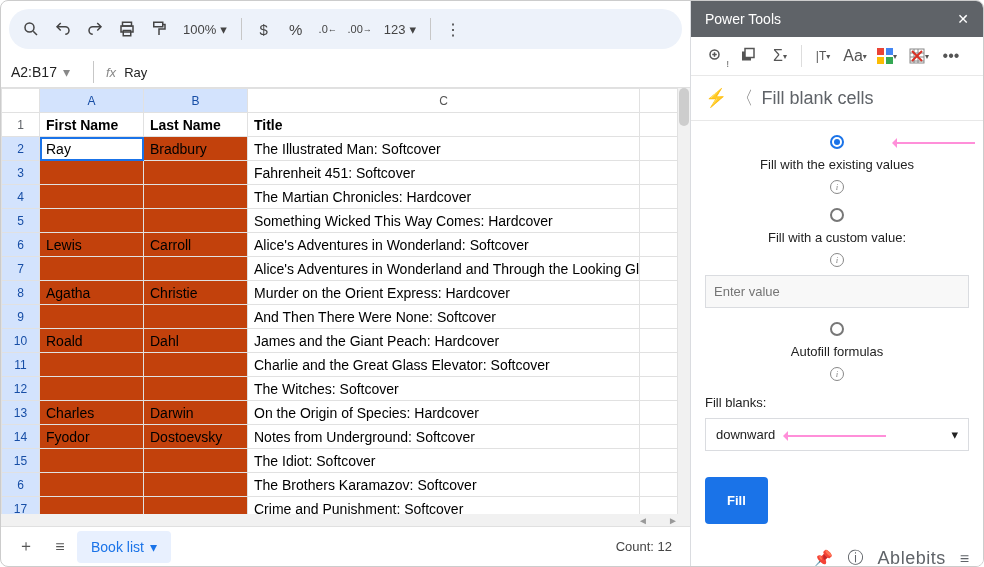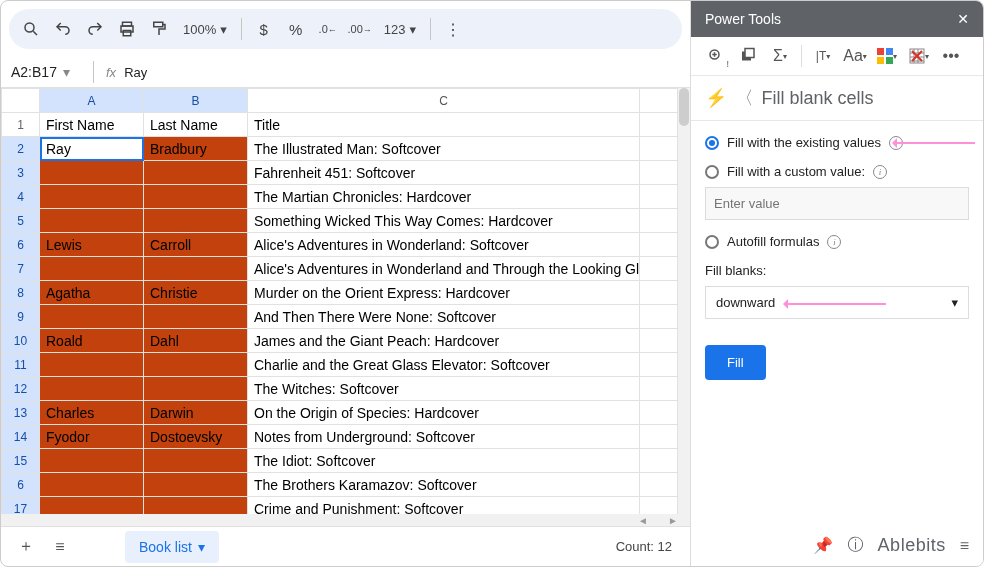--- a/index.html
+++ b/index.html
@@ -21,53 +21,53 @@
 .fval { font-size: 13px; color: #222; }
 
 
 .grid-wrap { flex: 1; overflow: hidden; position: relative; display: flex; }
 .grid { border-collapse: collapse; table-layout: fixed; width: 676px; }
 .grid th, .grid td { border: 1px solid #e1e1e1; font-size: 14px; height: 24px; padding: 0 6px; text-align: left; white-space: nowrap; overflow: hidden; }
 .grid th { background: #fff; font-weight: normal; color: #555; text-align: center; font-size: 12px; }
 .grid .rownum { width: 38px; text-align: center; color: #5f6368; font-size: 12px; background: #fff; }
 .grid thead th.colA, .grid thead th.colB { background: #d3e3fd; color: #174ea6; }
 .grid td.sel { background: #c2410c; }
-.grid td.hdr { font-weight: normal; }
+.grid td.hdr { font-weight: bold; }
 .grid .active { outline: 2px solid #1a73e8; outline-offset: -2px; background: #fff !important; }
 .grid .rownum.sel { background: #d3e3fd; color: #174ea6; }
 .col-spacer { background:#fff; }
 .vscroll { width: 12px; background: #f1f1f1; position: relative; }
 .vscroll-thumb { position: absolute; left: 1px; width: 10px; top: 0; height: 38px; background: #cdcdcd; border-radius: 5px; }
 .hscroll { height: 12px; background: #f1f1f1; display: flex; align-items: center; justify-content: flex-end; padding-right: 12px; }
 .hscroll-track { width: 40px; height: 10px; display:flex; align-items:center; justify-content:space-between;}
 .hscroll-arrow { font-size: 10px; color: #999;}
 
 
 .sheettabs { display: flex; align-items: center; height: 40px; border-top: 1px solid #e0e0e0; padding: 0 8px; }
 .sheettab-btn { width: 34px; height: 30px; display: flex; align-items: center; justify-content: center; color: #555; cursor: pointer; }
-.sheettab { padding: 8px 14px; font-size: 14px; color: #1a73e8; font-weight: 500; border-radius: 4px; display:flex; align-items:center; gap:6px; background:#e8f0fe;margin-left:48px;}
+.sheettab { padding: 8px 14px; font-size: 14px; color: #1a73e8; font-weight: 500; border-radius: 4px; display:flex; align-items:center; gap:6px; background:#e8f0fe;}
 .count { margin-left: auto; font-size: 13px; color: #444; padding-right: 10px; }
 
 
 .panel { width: 294px; background: #fff; border-left: 1px solid #dadce0; display: flex; flex-direction: column; }
 .panel-title { background: #5f6368; color: #fff; font-size: 14px; padding: 10px 14px; display: flex; align-items: center; justify-content: space-between; }
 .panel-tools { display: flex; align-items: center; gap: 6px; padding: 6px 12px; border-bottom: 1px solid #e8e8e8; color: #555;}
 .pt-btn { width: 26px; height: 26px; display: flex; align-items: center; justify-content: center; cursor: pointer; position: relative;}
 .pt-sep { width:1px; height:22px; background:#ddd; margin: 0 2px;}
 .panel-head { display: flex; align-items: center; gap: 8px; padding: 10px 14px; font-size: 18px; color: #5f6368; border-bottom: 1px solid #e8e8e8;}
 .panel-body { padding: 14px; font-size: 13px; color: #222; }
-.radio-row { display: flex; align-items: center; gap: 8px; margin-bottom: 14px; position: relative;}
+.radio-row { display: flex; align-items: center; gap: 8px; margin-bottom: 14px; position: relative; flex-direction: column;}
 .radio { width: 14px; height: 14px; border-radius: 50%; border: 2px solid #777; display:inline-block; position: relative; cursor:pointer;}
 .radio.checked { border-color: #1a73e8; }
 .radio.checked::after { content:''; position:absolute; inset: 2px; background:#1a73e8; border-radius:50%; }
 .info-ic { width: 14px; height: 14px; border: 1.3px solid #888; border-radius: 50%; display:inline-flex; align-items:center; justify-content:center; font-size:9px; color:#888; font-family: serif; font-style: italic;}
 .txt-input { width: 100%; border: 1px solid #dadce0; padding: 8px; font-size: 13px; color: #888; margin: -6px 0 14px 0; background:#f8f8f8;}
 .label { margin-bottom: 8px; }
 .select { border: 1px solid #dadce0; padding: 8px 10px; display: flex; align-items: center; justify-content: space-between; cursor: pointer; }
-.fill-btn { margin-top: 26px; background: #1a73e8; color: #fff; border: none; padding: 10px 22px; font-size: 13px; border-radius: 4px; cursor: pointer; }
+.fill-btn { margin-top: 26px; background: #1a73e8; color: #fff; border: none; padding: 16px 22px; font-size: 13px; border-radius: 4px; cursor: pointer; font-weight: bold; }
 .arrow-pink { position: absolute; height: 2px; background: #ff8fd9; }
 .arrow-pink::before { content: ''; position: absolute; left: -8px; top: -4px; border: 5px solid transparent; border-right-color: #ff8fd9; }
 .panel-footer { margin-top: auto; display:flex; align-items:center; justify-content:flex-end; gap:14px; padding: 10px 14px; color:#5f6368;}
 .brand { font-size: 18px; font-weight:500; letter-spacing: 0.5px;}
 </style>
 </head>
 <body>
 
 <div class="main-row">
   <div class="sheet-area">

